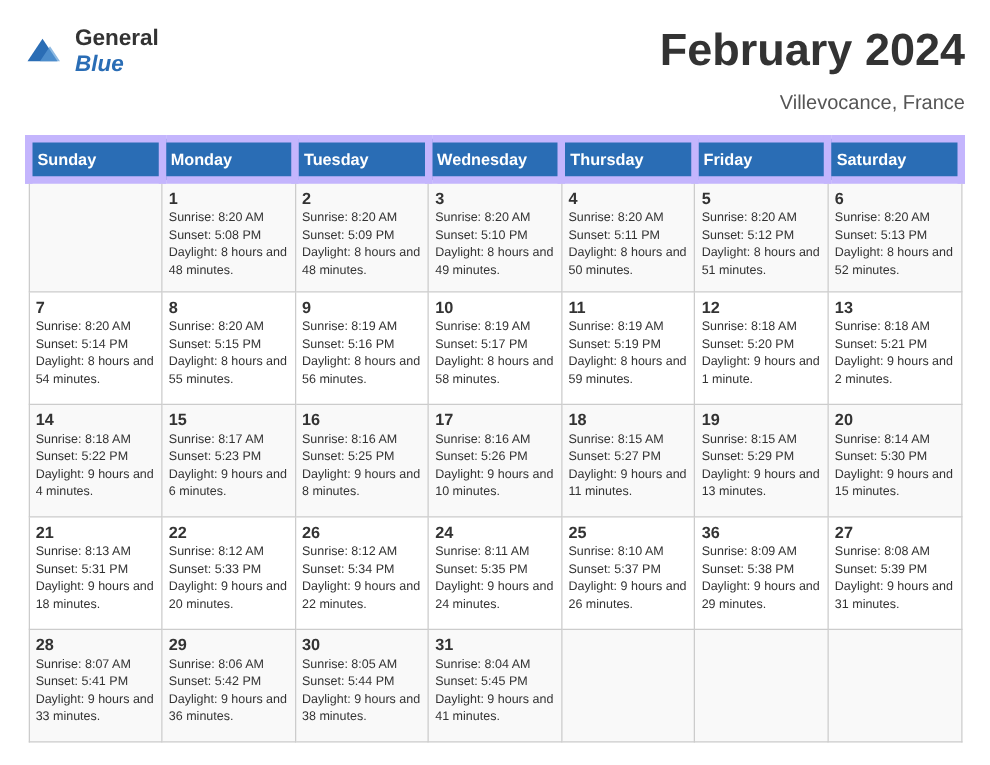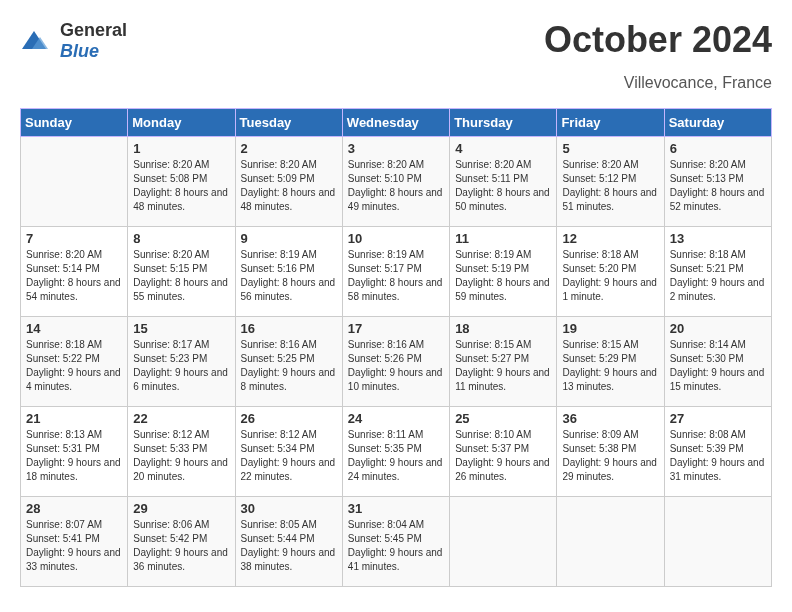--- a/index.html
+++ b/index.html
@@ -55,21 +55,21 @@
       border-collapse: collapse;
       table-layout: fixed;
     }
     thead th {
       background-color: #2a6db5;
       color: #fff;
       font-size: 13px;
       font-weight: bold;
       padding: 6px 4px;
       text-align: left;
-      border: 1px solid #c4b5fd;
+      border: 6px solid #c4b5fd;
     }
     tbody td {
       border: 1px solid #ccc;
       vertical-align: top;
       padding: 4px 5px;
       height: 90px;
       font-size: 11px;
       color: #333;
       background: #fff;
     }
@@ -100,21 +100,21 @@
     <svg class="logo-icon" viewBox="0 0 28 24" xmlns="http://www.w3.org/2000/svg">
       <polygon points="14,2 26,20 2,20" fill="#2a6db5"></polygon>
       <polygon points="20,8 28,20 12,20" fill="#5b9bd5" opacity="0.7"></polygon>
     </svg>
     <div>
       <span class="logo-text-general">General</span><br>
       <span class="logo-text-blue">Blue</span>
     </div>
   </div>
   <div class="title-block">
-    <div class="month-title">October 2024</div>
+    <div class="month-title">February 2024</div>
     <div class="location-title">Villevocance, France</div>
   </div>
 </div>
 
 <table>
   <thead>
     <tr>
     <th>Sunday</th>
         <th>Monday</th>
         <th>Tuesday</th>

